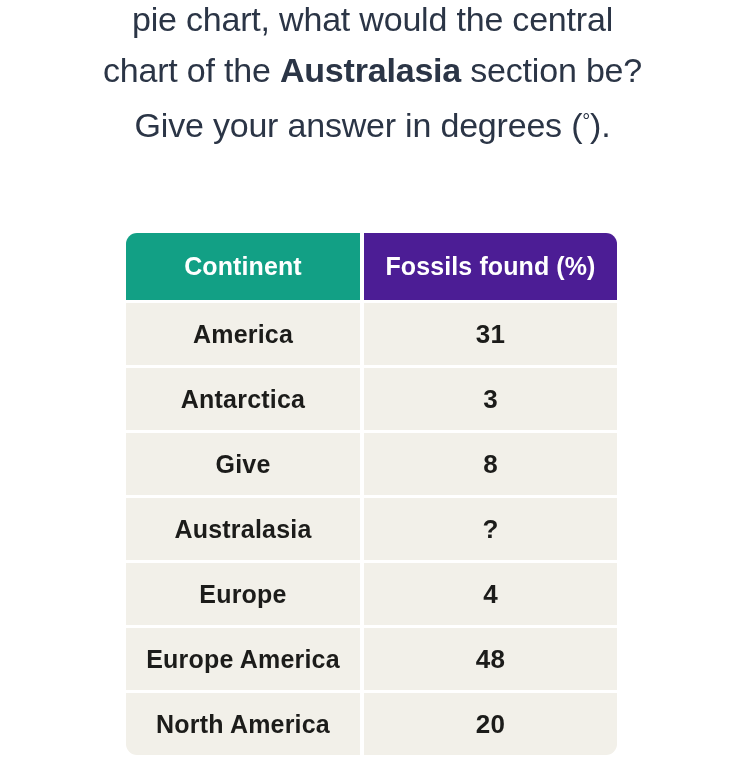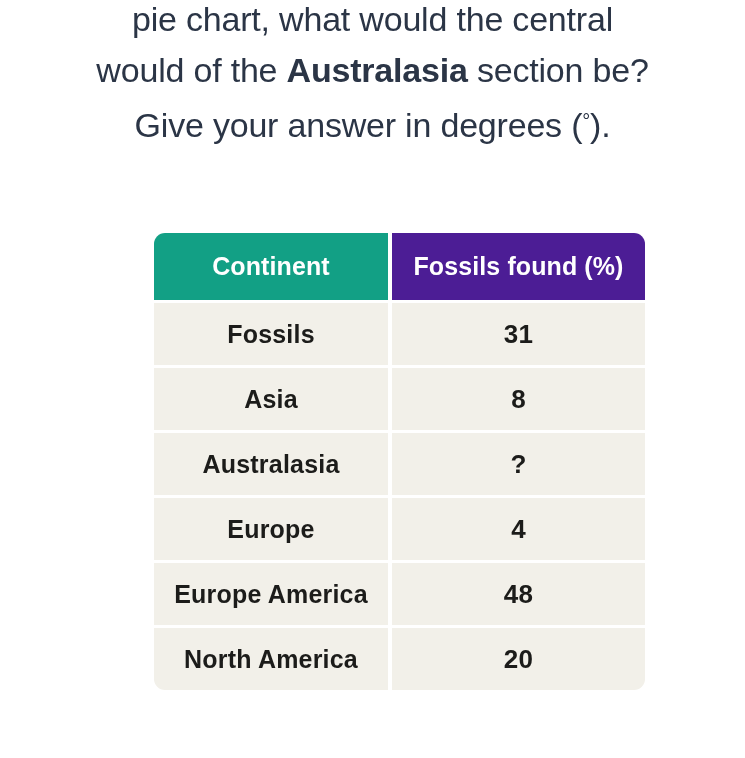--- a/index.html
+++ b/index.html
@@ -42,21 +42,20 @@
   }
 
   
   #fossil-table {
     position: absolute;
     left: 126px;
     top: 233px;
     width: 419px;
     border-collapse: separate;
     border-spacing: 0;
-    margin-left: 28px;
   }
 
   .tbl-row {
     display: flex;
     width: 491px;
   }
   .tbl-row + .tbl-row {
     margin-top: 3px;
   }
 
@@ -114,41 +113,46 @@
   }
   .body-row .cell-value {
     font-size: 26px;
   }
 </style>
 </head>
 <body>
 
 <div id="question">
   <span class="qline">pie chart, what would the central</span>
-  <span class="qline"><span>would of the </span><span class="strong">Australasia</span><span> section be?</span></span>
+  <span class="qline"><span>chart of the </span><span class="strong">Australasia</span><span> section be?</span></span>
   <span class="qline"><span>Give your answer in degrees (</span><span class="deg">°</span><span>).</span></span>
 </div>
 
 <div id="fossil-table">
 
   <div class="tbl-row head-row">
     <div class="cell cell-continent">Continent</div>
     <div class="cell-gap"></div>
     <div class="cell cell-value">Fossils found (%)</div>
   </div>
 
   <div class="tbl-row body-row">
-    <div class="cell cell-continent">Fossils</div>
+    <div class="cell cell-continent">America</div>
     <div class="cell-gap"></div>
     <div class="cell cell-value">31</div>
   </div>
 
+  <div class="tbl-row body-row">
+    <div class="cell cell-continent">Antarctica</div>
+    <div class="cell-gap"></div>
+    <div class="cell cell-value">3</div>
+  </div>
 
   <div class="tbl-row body-row">
-    <div class="cell cell-continent">Asia</div>
+    <div class="cell cell-continent">Give</div>
     <div class="cell-gap"></div>
     <div class="cell cell-value">8</div>
   </div>
 
   <div class="tbl-row body-row">
     <div class="cell cell-continent">Australasia</div>
     <div class="cell-gap"></div>
     <div class="cell cell-value">?</div>
   </div>
 

